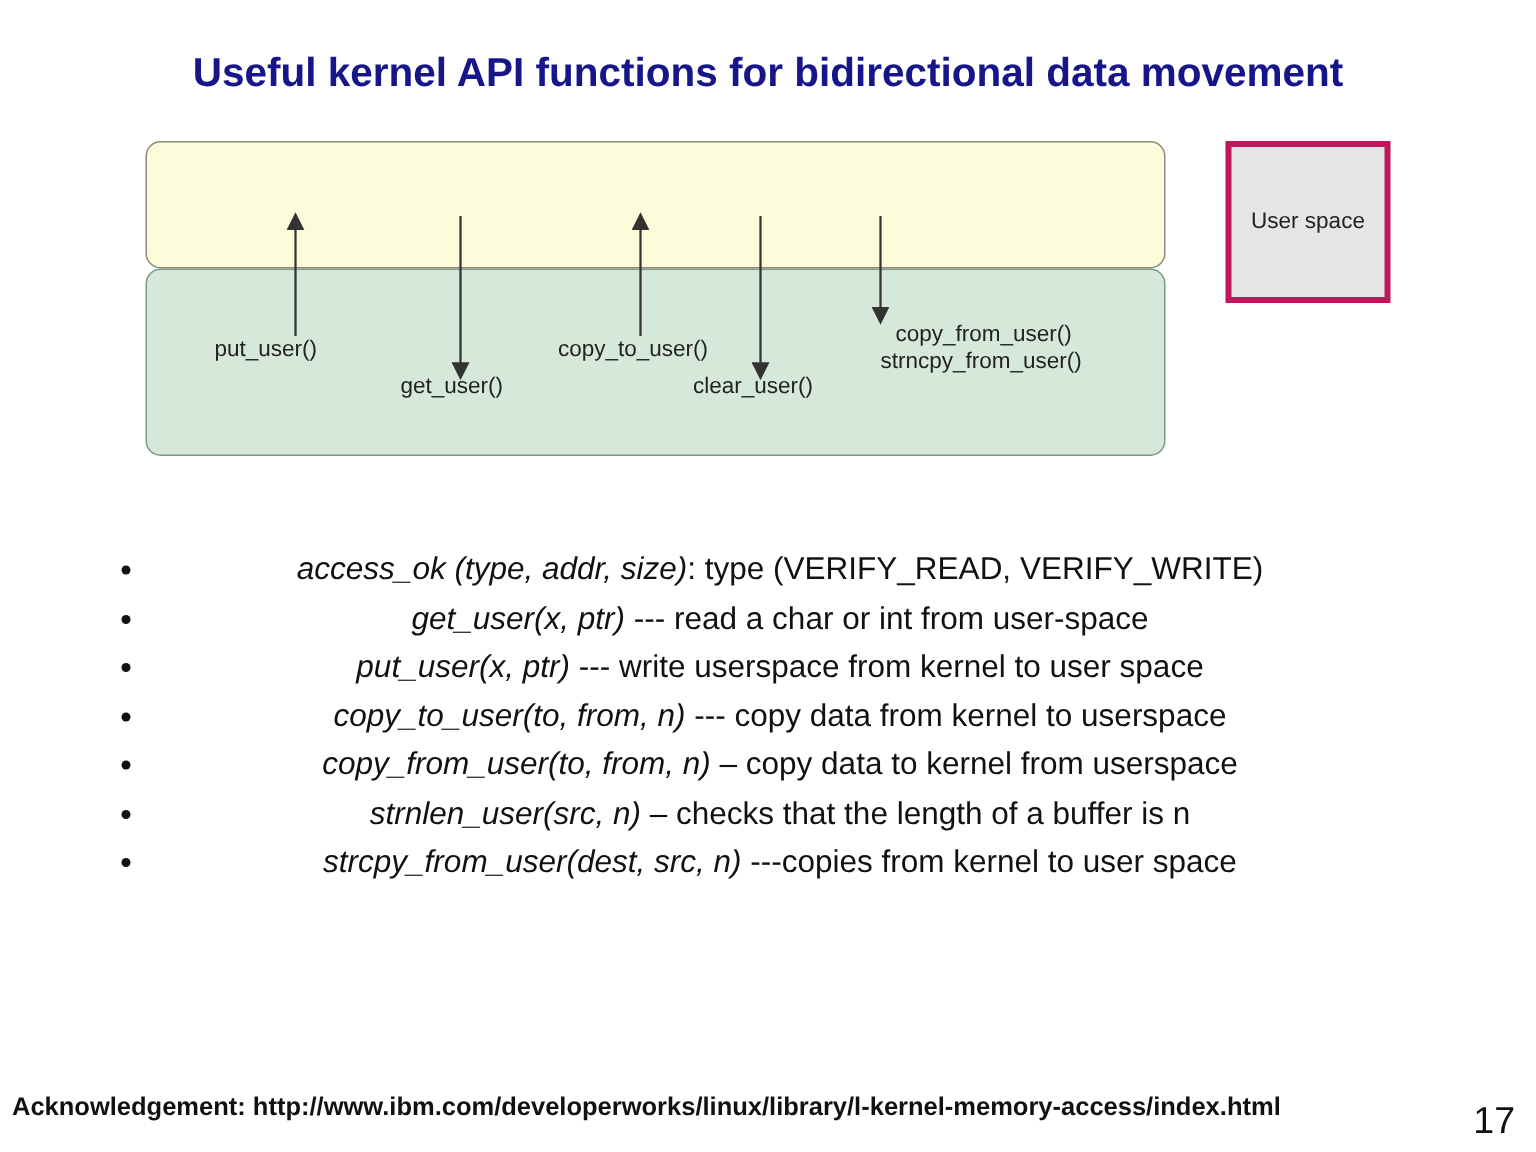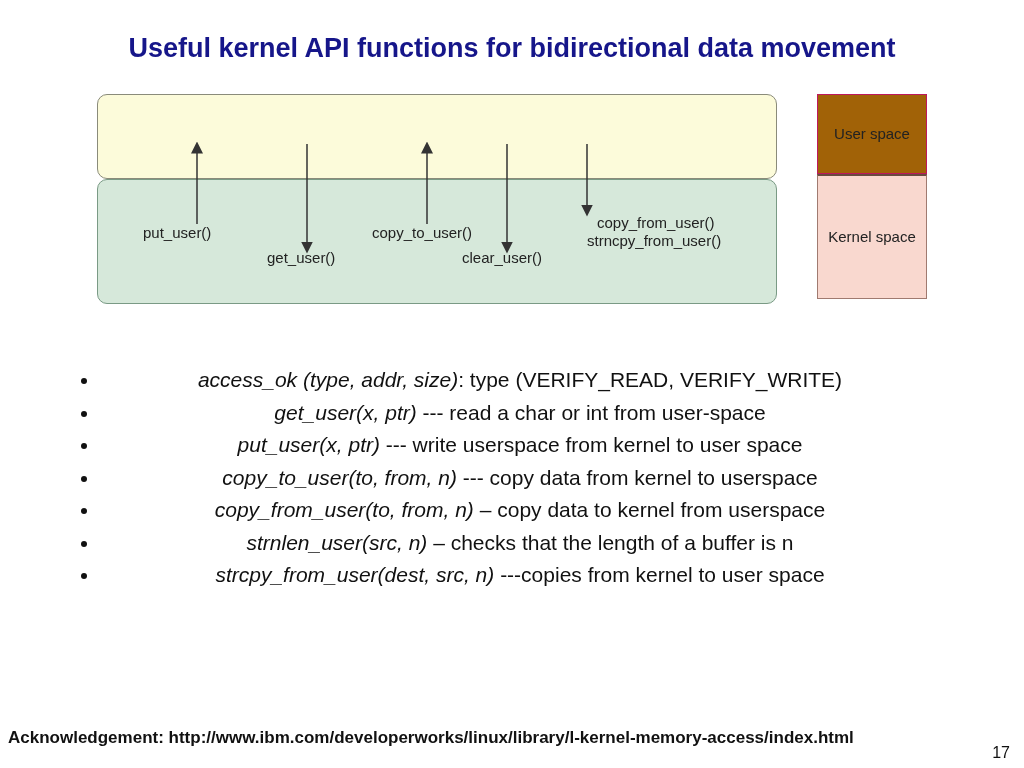--- a/index.html
+++ b/index.html
@@ -78,21 +78,21 @@
   .legend-box {
     width: 110px;
     display: flex;
     align-items: center;
     justify-content: center;
     font-size: 15px;
     color: #222;
     text-align: center;
     line-height: 1.2;
   }
-  .legend-user   { height: 80px;  background: #a16207; border: 1px solid #be185d; }
+  .legend-user   { height: 108px;  background: #e5e5e5; border: 4px solid #be185d; }
   .legend-kernel { height: 125px; background: #f9d8cf; border: 1px solid #a07a70; border-top: 2px solid #6a4a40; margin-top: 0; }
   svg.arrows {
     position: absolute;
     left: 0; top: 0;
     width: 680px; height: 210px;
     pointer-events: none;
   }
   .bullets {
     width: 880px;
     margin: 40px 0 0 60px;
@@ -111,21 +111,21 @@
     bottom: 20px;
     left: 8px;
     font-size: 17px;
     font-weight: bold;
     color: #111;
   }
   .pagenum {
     position: absolute;
     bottom: 6px;
     right: 14px;
-    font-size: 16px;
+    font-size: 25px;
     color: #111;
   }
 </style>
 </head>
 <body>
 
 <h1 class="slide-title">Useful kernel API functions for bidirectional data movement</h1>
 
 <div class="diagram-wrap">
   <div class="main-col">
@@ -155,22 +155,20 @@
     <div class="fn-label" style="left:170px; top:155px;">get_user()</div>
     <div class="fn-label" style="left:275px; top:130px;">copy_to_user()</div>
     <div class="fn-label" style="left:365px; top:155px;">clear_user()</div>
     <div class="fn-label" style="left:500px; top:120px;">copy_from_user()</div>
     <div class="fn-label" style="left:490px; top:138px;">strncpy_from_user()</div>
   </div>
 
   <div class="legend-col">
     <div class="legend-box legend-user">User
 space</div>
-    <div class="legend-box legend-kernel">Kernel
-space</div>
   </div>
 </div>
 
 <ul class="bullets">
     <li><span class="fn">access_ok (type, addr, size)</span><span>:  type (VERIFY_READ, VERIFY_WRITE)</span></li>
     <li><span class="fn">get_user(x, ptr)</span><span> --- read a char or int from user-space</span></li>
     <li><span class="fn">put_user(x, ptr)</span><span> --- write userspace from kernel to user space</span></li>
     <li><span class="fn">copy_to_user(to, from, n)</span><span> --- copy data from kernel to userspace</span></li>
     <li><span class="fn">copy_from_user(to, from, n)</span><span> – copy data to kernel from userspace</span></li>
     <li><span class="fn">strnlen_user(src, n)</span><span> – checks that the length of a buffer is n</span></li>

